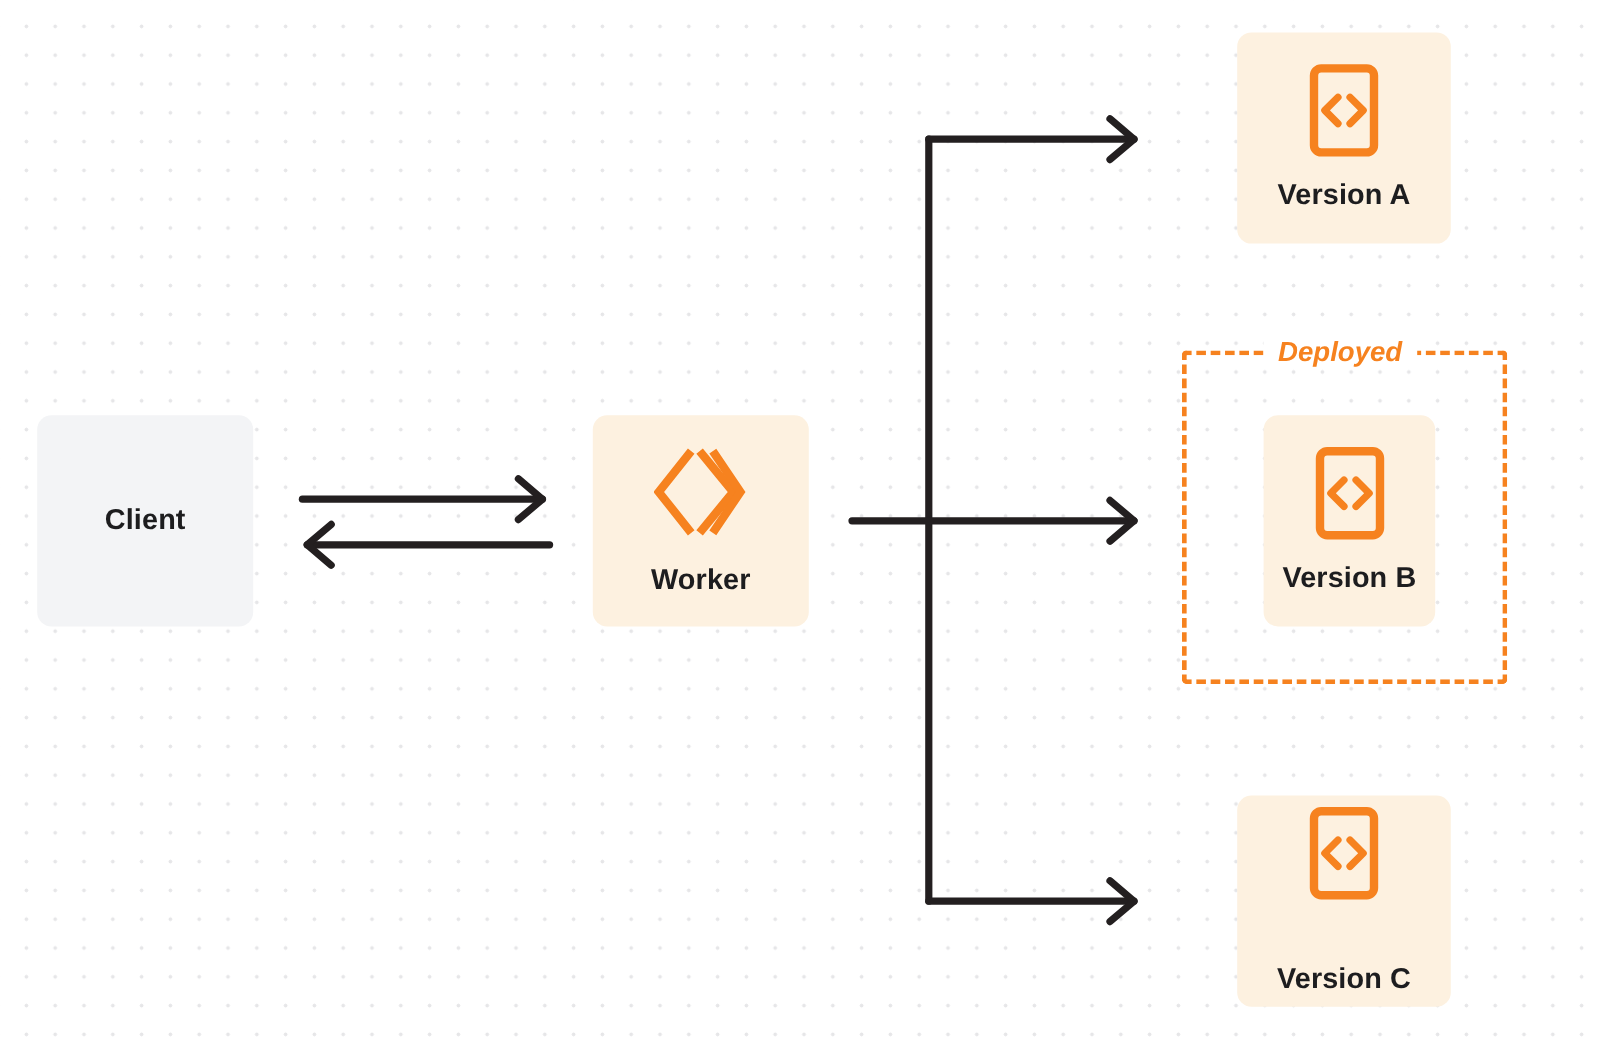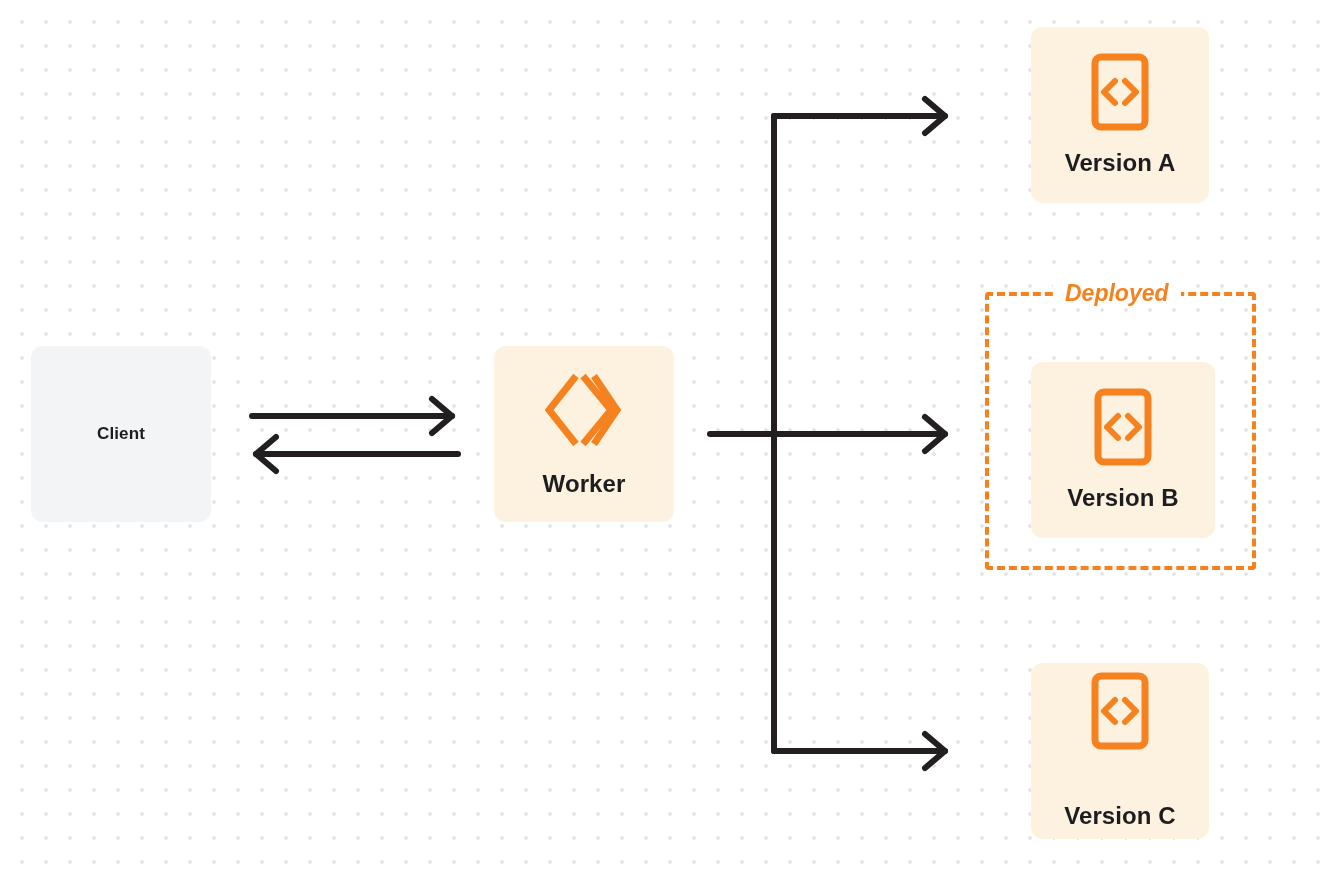--- a/index.html
+++ b/index.html
@@ -33,21 +33,21 @@
   }
   .node-worker, .node-version {
     background: #fdf1e0;
   }
   .node-label {
     font-weight: bold;
     color: #1d1d1f;
     letter-spacing: 0.1px;
     text-align: center;
   }
-  .node-client .node-label { font-size: 17px; }
+  .node-client .node-label { font-size: 24px; }
   .node-worker .node-label { font-size: 24px; margin-top: 20px; }
   .node-version .node-label { font-size: 24px; margin-top: 18px; }
   .icon-wrap {
     display: block;
     line-height: 0;
   }
   .dashed-group {
     position: absolute;
     border: 4px dashed #f6821f;
     border-radius: 4px;
@@ -149,21 +149,21 @@
         <rect x="5" y="4" width="50" height="70" rx="6" ry="6" fill="none" stroke="#f6821f" stroke-width="7"></rect>
         <g fill="none" stroke="#f6821f" stroke-width="6" stroke-linecap="round" stroke-linejoin="round">
           <polyline points="25,28 14,39 25,50"></polyline>
           <polyline points="35,28 46,39 35,50"></polyline>
         </g>
       </svg>
     </span>
     <span class="node-label">Version A</span>
   </div>
 
-  <div class="node node-version" style="left:1031px; top:346px; width:184px; height:176px;margin-top:16px;">
+  <div class="node node-version" style="left:1053px; top:346px; width:143px; height:176px;">
     <span class="icon-wrap">
       <svg width="60" height="78" viewBox="0 0 60 78" xmlns="http://www.w3.org/2000/svg">
         <rect x="5" y="4" width="50" height="70" rx="6" ry="6" fill="none" stroke="#f6821f" stroke-width="7"></rect>
         <g fill="none" stroke="#f6821f" stroke-width="6" stroke-linecap="round" stroke-linejoin="round">
           <polyline points="25,28 14,39 25,50"></polyline>
           <polyline points="35,28 46,39 35,50"></polyline>
         </g>
       </svg>
     </span>
     <span class="node-label">Version B</span>

